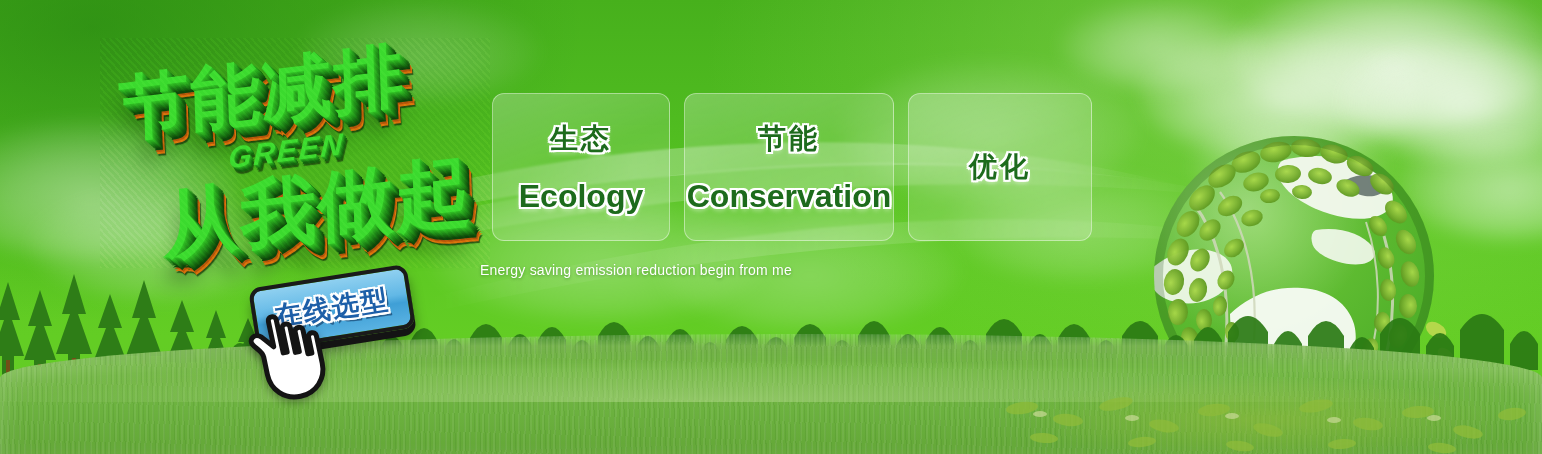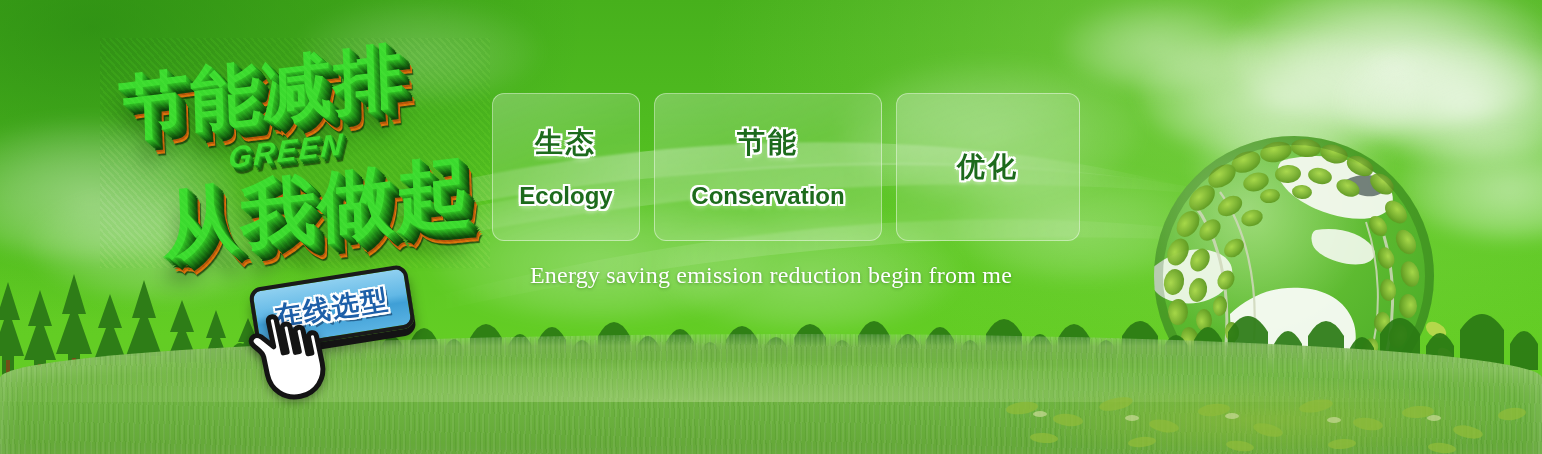--- a/index.html
+++ b/index.html
@@ -142,56 +142,55 @@
   }
   .hand { position:absolute; left:-10px; top:32px; width:92px; height:96px; }
   .hand svg { width:100%; height:100%; display:block; filter: drop-shadow(0 3px 4px rgba(0,0,0,.35)); }
 
   
   .cards {
     position:absolute; left:492px; top:93px;
     display:flex; align-items:stretch; gap:14px;
   }
   .card {
-    width:148px; height:148px;
+    width:178px; height:148px;
     border-radius:12px;
     background: linear-gradient(160deg, rgba(255,255,255,0.26) 0%, rgba(255,255,255,0.12) 45%, rgba(255,255,255,0.20) 100%);
     border:1px solid rgba(255,255,255,0.42);
     display:flex; flex-direction:column; align-items:center; justify-content:center;
     gap:20px;
     backdrop-filter: blur(1px);
   }
-  .card.wide { width:228px; }
+  .card.wide { width:210px; }
   .card.wide2 { width:184px; }
   .card-cn {
     font-size:28px; font-weight:bold; letter-spacing:3px;
     color:#1d6b1c;
     text-shadow:
       -2px -2px 0 #fff, 2px -2px 0 #fff, -2px 2px 0 #fff, 2px 2px 0 #fff,
       0 -2px 0 #fff, 0 2px 0 #fff, -2px 0 0 #fff, 2px 0 0 #fff,
       0 3px 5px rgba(255,255,255,.6);
     white-space:nowrap;
   }
   .card-en {
-    font-size:24px; font-weight:bold; letter-spacing:0px;
+    font-size:32px; font-weight:bold; letter-spacing:0px;
     color:#1d6b1c;
     text-shadow:
       -2px -2px 0 #fff, 2px -2px 0 #fff, -2px 2px 0 #fff, 2px 2px 0 #fff,
       0 -2px 0 #fff, 0 2px 0 #fff, -2px 0 0 #fff, 2px 0 0 #fff,
       0 3px 5px rgba(255,255,255,.6);
     white-space:nowrap;
   }
 
   
   .tagline {
-    position:absolute; left:530px; top:262px;
-    font-size:24px; color:#ffffff; letter-spacing:.2px;
+    position:absolute; left:480px; top:262px;
+    font-size:14px; color:#ffffff; letter-spacing:.2px;
     text-shadow: 0 1px 3px rgba(30,90,20,.45);
     white-space:nowrap;
-    font-family:Liberation Serif, serif;
   }
 
   
   .globe-wrap { position:absolute; left:1134px; top:118px; width:320px; height:320px; }
   .globe-wrap svg { width:100%; height:100%; display:block; }
 </style>
 </head>
 <body>
 
 <div class="banner">

